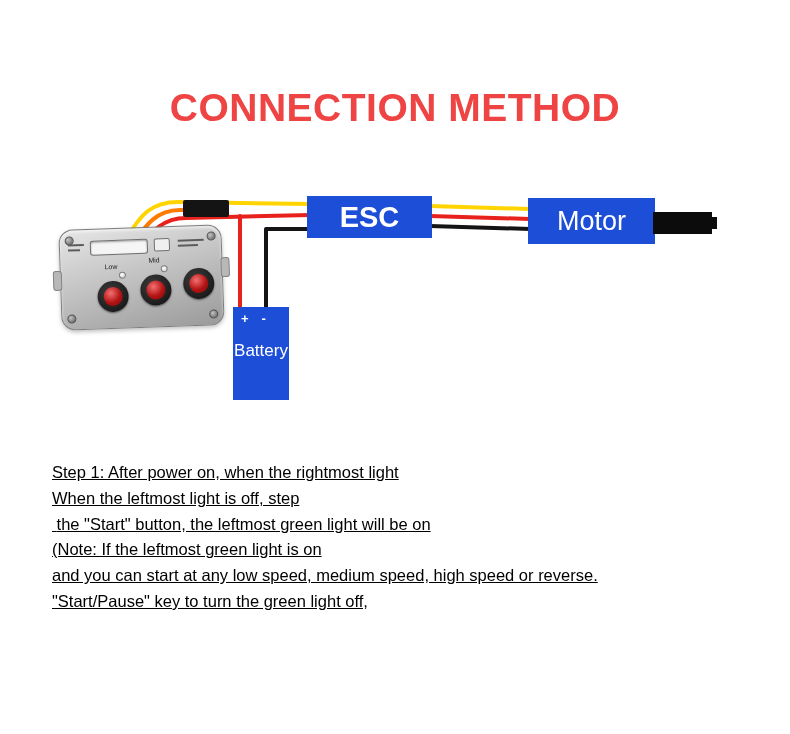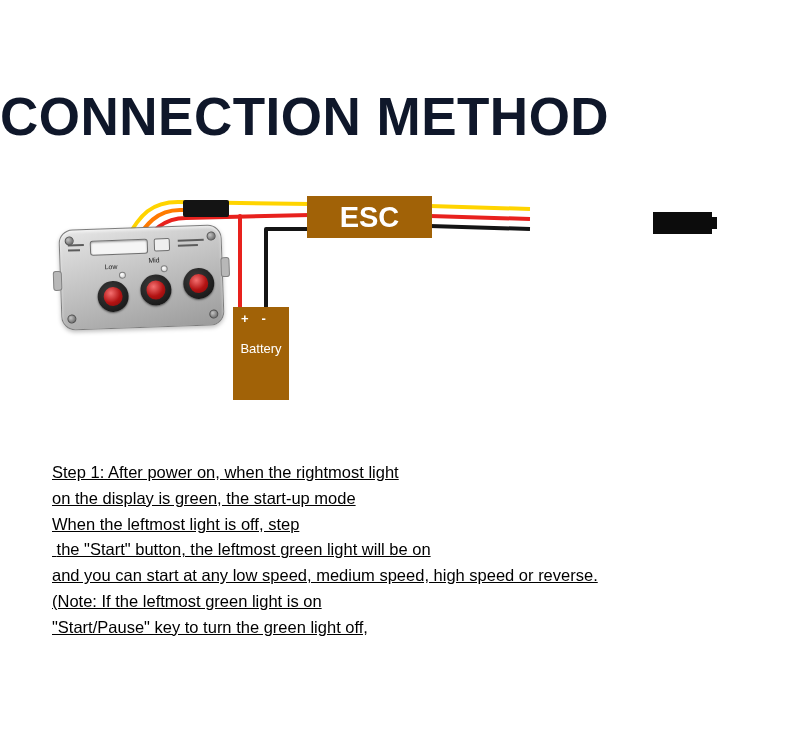--- a/index.html
+++ b/index.html
@@ -6,44 +6,44 @@
   html,body { width:790px; height:734px; }
   body {
     position:relative;
     background:#ffffff;
     font-family:"Liberation Sans", sans-serif;
     overflow:hidden;
     color:#000;
   }
   .title {
     position:absolute; top:86px; left:0; width:100%;
-    text-align:left; font-size:53px; font-weight:600;
-    letter-spacing:0.5px; color:#0f172a;
+    text-align:center; font-size:39px; font-weight:600;
+    letter-spacing:0.5px; color:#ef4444;
   }
   .diagram { position:absolute; inset:0; }
   svg.wires { position:absolute; top:0; left:0; }
 
   .box {
-    position:absolute; background:#a16207; color:#ffffff;
+    position:absolute; background:#1d4ed8; color:#ffffff;
     display:flex; align-items:center; justify-content:center;
   }
   .esc   { left:307px; top:196px; width:125px; height:42px; font-size:29px; font-weight:600; }
   .motor { left:528px; top:198px; width:127px; height:46px; font-size:27px; font-weight:500; }
   .motor-shaft { position:absolute; left:653px; top:212px; width:59px; height:22px; background:#0c0c0c; }
   .motor-tip   { position:absolute; left:710px; top:217px; width:7px;  height:12px; background:#0c0c0c; }
 
   .battery {
     left:233px; top:307px; width:56px; height:93px;
     flex-direction:column; justify-content:flex-start; padding-top:5px;
   }
   .battery .terminals {
     width:100%; display:flex; gap:13px; padding-left:8px;
     font-size:13px; font-weight:bold; line-height:13px;
   }
-  .battery .blabel { font-size:13px; margin-top:16px; }
+  .battery .blabel { font-size:17px; margin-top:16px; }
 
   
   .device {
     position:absolute; left:60px; top:227px; width:163px; height:101px;
     background:linear-gradient(165deg,#e6e6e6,#9a9a9a);
     border:1px solid #7d7d7d; border-radius:14px;
     transform:rotate(-2deg);
     box-shadow: inset 0 2px 3px rgba(255,255,255,.6), 0 2px 4px rgba(0,0,0,.25);
   }
   .ear {
@@ -147,36 +147,38 @@
       <div class="led led2"></div>
       <div class="btn btn1"></div>
       <div class="btn btn2"></div>
       <div class="btn btn3"></div>
     </div>
 
     <div class="box esc">
       <span>ESC</span>
     </div>
 
+    <div class="box motor">
+      <span>Motor</span>
+    </div>
     <div class="motor-shaft"></div>
     <div class="motor-tip"></div>
 
     <div class="box battery">
       <div class="terminals">
         <span>+</span>
         <span>-</span>
       </div>
       <div class="blabel">Battery</div>
     </div>
 
   </div>
 
   <div class="instructions">
     <p>Step 1: After power on, when the rightmost light</p>
-    <p>on the display is green, the start-up mode</p>
     <p>When the leftmost light is off, step</p>
     <p> the "Start" button, the leftmost green light will be on</p>
+    <p>(Note: If the leftmost green light is on</p>
     <p>and you can start at any low speed, medium speed, high speed or reverse.</p>
-    <p>(Note: If the leftmost green light is on</p>
     <p>"Start/Pause" key to turn the green light off,</p>
   </div>
 
 </div>
 
 </body></html>

